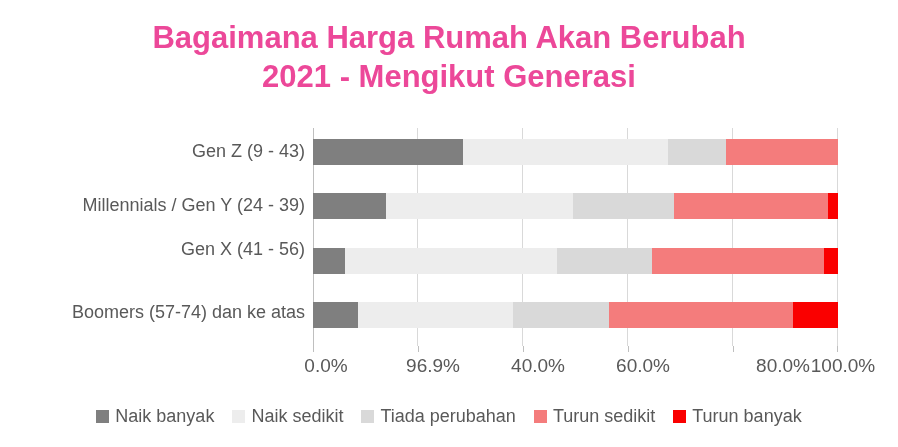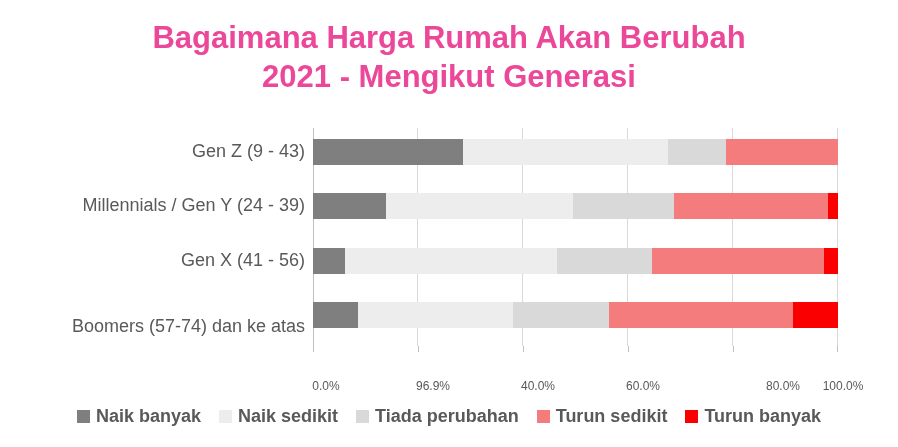--- a/index.html
+++ b/index.html
@@ -117,37 +117,35 @@
     left: 0;
     top: 354px;
     width: 898px;
     height: 26px;
   }
   .xlabel {
     position: absolute;
     top: 0;
     transform: translateX(-50%);
     color: #595959;
-    font-size: 12px;
+    font-size: 19px;
     line-height: 24px;
     white-space: nowrap;
-    margin-top: 20px;
   }
 
   
   .legend {
     position: absolute;
     left: 0;
     top: 405px;
     width: 898px;
     display: flex;
     justify-content: center;
     align-items: center;
     gap: 18px;
-    font-weight: bold;
   }
   .legend-item {
     display: flex;
     align-items: center;
     gap: 6px;
     white-space: nowrap;
   }
   .legend-swatch {
     width: 13px;
     height: 13px;
@@ -165,22 +163,22 @@
 <div id="chart-root">
 
   <div class="chart-title">
     <span class="title-line">Bagaimana Harga Rumah Akan Berubah</span>
     <span class="title-line">2021 - Mengikut Generasi</span>
   </div>
 
   <div class="cat-labels">
     <div class="cat-label" style="top:12px">Gen Z (9 - 43)</div>
     <div class="cat-label" style="top:66px">Millennials / Gen Y (24 - 39)</div>
-    <div class="cat-label" style="top:121px">Gen X (41 - 56)</div>
-    <div class="cat-label" style="top:187px">Boomers (57-74) dan ke atas</div>
+    <div class="cat-label" style="top:110px">Gen X (41 - 56)</div>
+    <div class="cat-label" style="top:173px">Boomers (57-74) dan ke atas</div>
   </div>
 
   <div class="plot-area">
     <div class="axis-line-left"></div>
     <div class="gridline" style="left:104px"></div>
     <div class="gridline" style="left:209px"></div>
     <div class="gridline" style="left:314px"></div>
     <div class="gridline" style="left:419px"></div>
     <div class="gridline" style="left:524px"></div>
 

